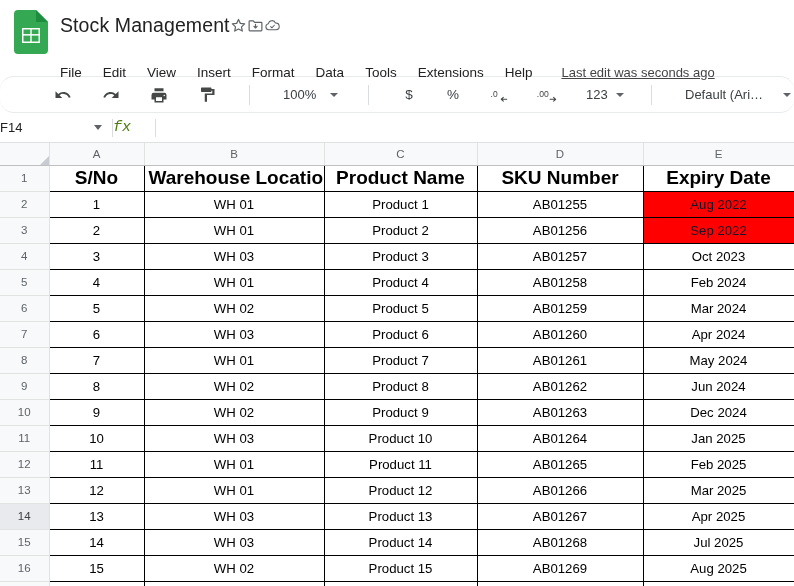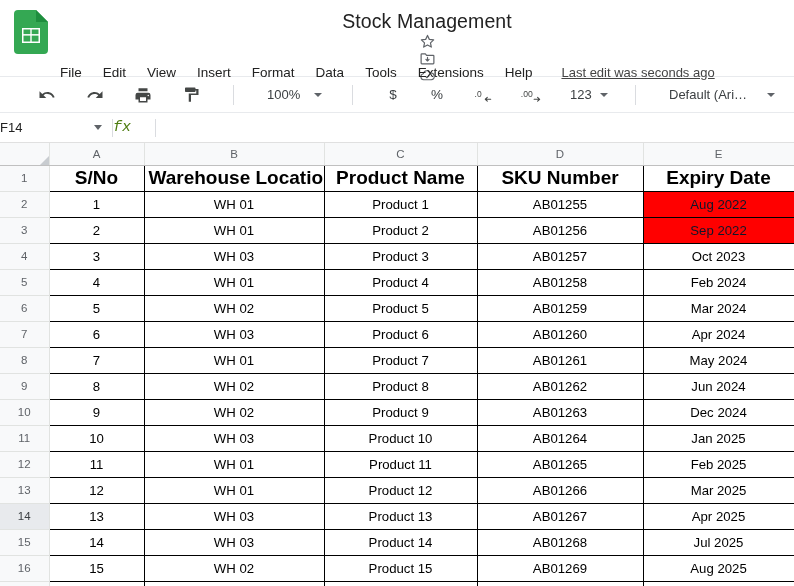--- a/index.html
+++ b/index.html
@@ -27,21 +27,20 @@
   }
   .app-logo svg { display: block; }
 
   .header-right { flex: 1 1 auto; padding-top: 2px; }
 
   .title-row {
     display: flex;
     align-items: center;
     gap: 0;
     height: 30px;
-    flex-direction: column;
   }
   .doc-title {
     font-size: 19.5px;
     color: #222;
     letter-spacing: .1px;
     font-weight: 400;
     white-space: nowrap;
   }
   .title-icon {
     width: 17px; height: 17px;
@@ -76,27 +75,28 @@
     margin-left: 8px;
     white-space: nowrap;
     cursor: pointer;
   }
 
   
   .toolbar {
     height: 37px;
     display: flex;
     align-items: center;
-    padding-left: 32px;
+    padding-left: 48px;
     border-top: 1px solid #e8eaed;
     border-bottom: 1px solid #e8eaed;
     background: #fff;
     gap: 18px;
     font-size: 13px;
     color: #444746;
+    border-radius: 14px;
   }
   .tb-btn {
     width: 30px; height: 26px;
     display: inline-flex;
     align-items: center;
     justify-content: center;
     color: #444746;
     border-radius: 4px;
     cursor: pointer;
     flex: 0 0 auto;

